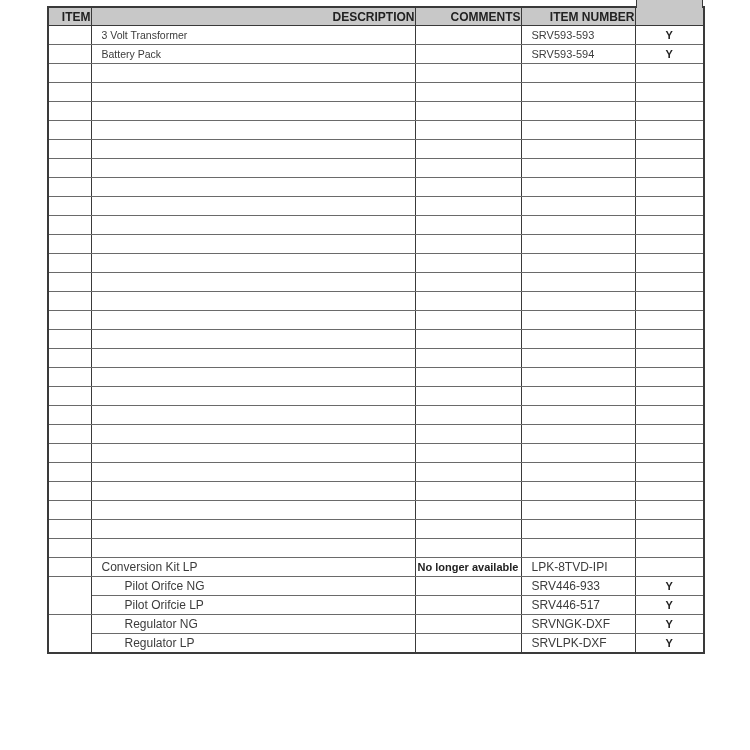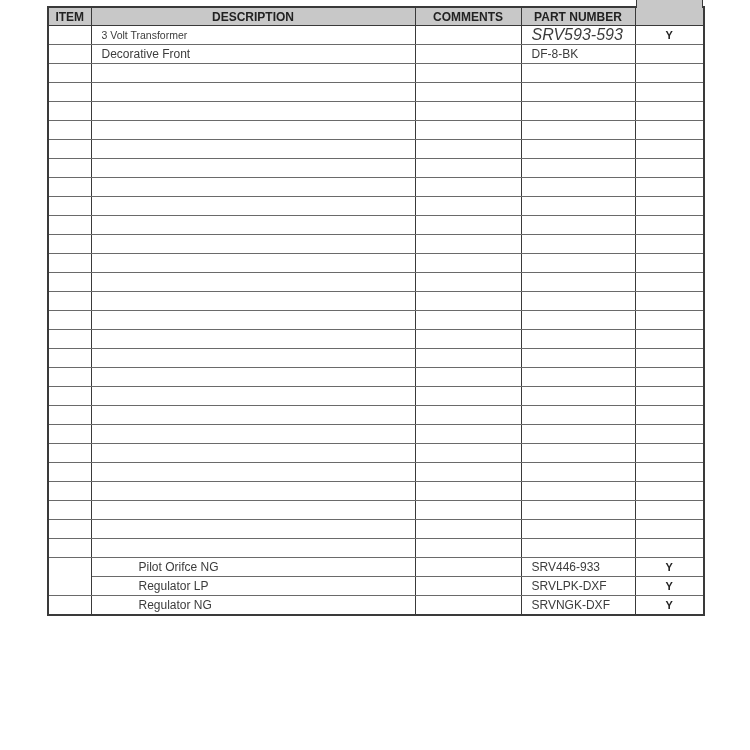--- a/index.html
+++ b/index.html
@@ -4,30 +4,30 @@
 <style>
   html, body { margin: 0; padding: 0; background: #ffffff; }
   body { width: 750px; height: 750px; position: relative; overflow: hidden; font-family: "Liberation Sans", sans-serif; }
   .sheet { position: absolute; left: 47px; top: 6px; width: 656px; }
   table { border-collapse: collapse; width: 656px; table-layout: fixed; border: 2px solid #3a3a3a; }
   col.c-item { width: 43px; }
   col.c-desc { width: 324px; }
   col.c-comm { width: 106px; }
   col.c-part { width: 114px; }
   col.c-dep  { width: 69px; }
-  th { background: #c8c8c8; color: #222; font-weight: bold; font-size: 12px; height: 17px; padding: 0; border: 1.5px solid #3a3a3a; text-align: center; }
+  th { background: #c8c8c8; color: #222; font-weight: bold; font-size: 12px; height: 17px; padding: 0; border: 1.5px solid #3a3a3a; text-align: right; }
   th.dep { position: relative; vertical-align: top; }
   th.dep .cut { position: absolute; left: 0; right: 0; top: -26px; height: 26px; background: #c8c8c8; border-left: 1.5px solid #3a3a3a; border-right: 1.5px solid #3a3a3a; border-top: none; font-size: 12px; line-height: 14px; color: #222; overflow: hidden; }
   td { height: 18px; padding: 0; border-left: 1.5px solid #3a3a3a; border-right: 1.5px solid #3a3a3a; border-top: 1.2px solid #6a6a6a; border-bottom: 1.2px solid #6a6a6a; font-size: 12px; color: #3c3c3c; white-space: nowrap; overflow: hidden; }
   td.desc { padding-left: 10px; margin-left: 15px; }
   td.desc.sm { font-size: 10.5px; }
-  td.desc.indent { padding-left: 47px; }
+  td.desc.indent { padding-left: 33px; }
   td.comm { text-align: center; font-weight: bold; font-size: 11px; color: #222; }
   td.part { padding-left: 10px; }
-  td.part.sm { font-size: 16px; font-style: italic; }
+  td.part.sm { font-size: 11px; }
   td.dep { text-align: center; font-weight: bold; font-size: 11px; color: #222; }
   td.item { border-bottom: 1.2px solid #6a6a6a; }
   td.item.grp-top { border-bottom: none; }
   td.item.grp-bot { border-top: none; }
 </style>
 </head>
 <body>
 
 <div class="sheet">
   <table>
@@ -36,239 +36,253 @@
         <col class="c-desc">
         <col class="c-comm">
         <col class="c-part">
         <col class="c-dep">
     </colgroup>
     <thead>
       <tr>
         <th>ITEM</th>
         <th>DESCRIPTION</th>
         <th>COMMENTS</th>
-        <th>PART NUMBER</th>
+        <th>ITEM NUMBER</th>
         <th class="dep">
             <div class="cut"></div>
           </th>
       </tr>
     </thead>
     <tbody id="tbody">
         <tr>
           <td class="item"></td>
           <td class="desc sm">3 Volt Transformer</td>
           <td class="comm"></td>
           <td class="part sm">SRV593-593</td>
           <td class="dep">Y</td>
         </tr>
         <tr>
           <td class="item"></td>
-          <td class="desc">Decorative Front</td>
-          <td class="comm"></td>
-          <td class="part">DF-8-BK</td>
-          <td class="dep"></td>
-        </tr>
-        <tr>
-          <td class="item"></td>
-          <td class="desc"></td>
-          <td class="comm"></td>
-          <td class="part"></td>
-          <td class="dep"></td>
-        </tr>
-        <tr>
-          <td class="item"></td>
-          <td class="desc"></td>
-          <td class="comm"></td>
-          <td class="part"></td>
-          <td class="dep"></td>
-        </tr>
-        <tr>
-          <td class="item"></td>
-          <td class="desc"></td>
-          <td class="comm"></td>
-          <td class="part"></td>
-          <td class="dep"></td>
-        </tr>
-        <tr>
-          <td class="item"></td>
-          <td class="desc"></td>
-          <td class="comm"></td>
-          <td class="part"></td>
-          <td class="dep"></td>
-        </tr>
-        <tr>
-          <td class="item"></td>
-          <td class="desc"></td>
-          <td class="comm"></td>
-          <td class="part"></td>
-          <td class="dep"></td>
-        </tr>
-        <tr>
-          <td class="item"></td>
-          <td class="desc"></td>
-          <td class="comm"></td>
-          <td class="part"></td>
-          <td class="dep"></td>
-        </tr>
-        <tr>
-          <td class="item"></td>
-          <td class="desc"></td>
-          <td class="comm"></td>
-          <td class="part"></td>
-          <td class="dep"></td>
-        </tr>
-        <tr>
-          <td class="item"></td>
-          <td class="desc"></td>
-          <td class="comm"></td>
-          <td class="part"></td>
-          <td class="dep"></td>
-        </tr>
-        <tr>
-          <td class="item"></td>
-          <td class="desc"></td>
-          <td class="comm"></td>
-          <td class="part"></td>
-          <td class="dep"></td>
-        </tr>
-        <tr>
-          <td class="item"></td>
-          <td class="desc"></td>
-          <td class="comm"></td>
-          <td class="part"></td>
-          <td class="dep"></td>
-        </tr>
-        <tr>
-          <td class="item"></td>
-          <td class="desc"></td>
-          <td class="comm"></td>
-          <td class="part"></td>
-          <td class="dep"></td>
-        </tr>
-        <tr>
-          <td class="item"></td>
-          <td class="desc"></td>
-          <td class="comm"></td>
-          <td class="part"></td>
-          <td class="dep"></td>
-        </tr>
-        <tr>
-          <td class="item"></td>
-          <td class="desc"></td>
-          <td class="comm"></td>
-          <td class="part"></td>
-          <td class="dep"></td>
-        </tr>
-        <tr>
-          <td class="item"></td>
-          <td class="desc"></td>
-          <td class="comm"></td>
-          <td class="part"></td>
-          <td class="dep"></td>
-        </tr>
-        <tr>
-          <td class="item"></td>
-          <td class="desc"></td>
-          <td class="comm"></td>
-          <td class="part"></td>
-          <td class="dep"></td>
-        </tr>
-        <tr>
-          <td class="item"></td>
-          <td class="desc"></td>
-          <td class="comm"></td>
-          <td class="part"></td>
-          <td class="dep"></td>
-        </tr>
-        <tr>
-          <td class="item"></td>
-          <td class="desc"></td>
-          <td class="comm"></td>
-          <td class="part"></td>
-          <td class="dep"></td>
-        </tr>
-        <tr>
-          <td class="item"></td>
-          <td class="desc"></td>
-          <td class="comm"></td>
-          <td class="part"></td>
-          <td class="dep"></td>
-        </tr>
-        <tr>
-          <td class="item"></td>
-          <td class="desc"></td>
-          <td class="comm"></td>
-          <td class="part"></td>
-          <td class="dep"></td>
-        </tr>
-        <tr>
-          <td class="item"></td>
-          <td class="desc"></td>
-          <td class="comm"></td>
-          <td class="part"></td>
-          <td class="dep"></td>
-        </tr>
-        <tr>
-          <td class="item"></td>
-          <td class="desc"></td>
-          <td class="comm"></td>
-          <td class="part"></td>
-          <td class="dep"></td>
-        </tr>
-        <tr>
-          <td class="item"></td>
-          <td class="desc"></td>
-          <td class="comm"></td>
-          <td class="part"></td>
-          <td class="dep"></td>
-        </tr>
-        <tr>
-          <td class="item"></td>
-          <td class="desc"></td>
-          <td class="comm"></td>
-          <td class="part"></td>
-          <td class="dep"></td>
-        </tr>
-        <tr>
-          <td class="item"></td>
-          <td class="desc"></td>
-          <td class="comm"></td>
-          <td class="part"></td>
-          <td class="dep"></td>
-        </tr>
-        <tr>
-          <td class="item"></td>
-          <td class="desc"></td>
-          <td class="comm"></td>
-          <td class="part"></td>
-          <td class="dep"></td>
-        </tr>
-        <tr>
-          <td class="item"></td>
-          <td class="desc"></td>
-          <td class="comm"></td>
-          <td class="part"></td>
+          <td class="desc sm">Battery Pack</td>
+          <td class="comm"></td>
+          <td class="part sm">SRV593-594</td>
+          <td class="dep">Y</td>
+        </tr>
+        <tr>
+          <td class="item"></td>
+          <td class="desc"></td>
+          <td class="comm"></td>
+          <td class="part"></td>
+          <td class="dep"></td>
+        </tr>
+        <tr>
+          <td class="item"></td>
+          <td class="desc"></td>
+          <td class="comm"></td>
+          <td class="part"></td>
+          <td class="dep"></td>
+        </tr>
+        <tr>
+          <td class="item"></td>
+          <td class="desc"></td>
+          <td class="comm"></td>
+          <td class="part"></td>
+          <td class="dep"></td>
+        </tr>
+        <tr>
+          <td class="item"></td>
+          <td class="desc"></td>
+          <td class="comm"></td>
+          <td class="part"></td>
+          <td class="dep"></td>
+        </tr>
+        <tr>
+          <td class="item"></td>
+          <td class="desc"></td>
+          <td class="comm"></td>
+          <td class="part"></td>
+          <td class="dep"></td>
+        </tr>
+        <tr>
+          <td class="item"></td>
+          <td class="desc"></td>
+          <td class="comm"></td>
+          <td class="part"></td>
+          <td class="dep"></td>
+        </tr>
+        <tr>
+          <td class="item"></td>
+          <td class="desc"></td>
+          <td class="comm"></td>
+          <td class="part"></td>
+          <td class="dep"></td>
+        </tr>
+        <tr>
+          <td class="item"></td>
+          <td class="desc"></td>
+          <td class="comm"></td>
+          <td class="part"></td>
+          <td class="dep"></td>
+        </tr>
+        <tr>
+          <td class="item"></td>
+          <td class="desc"></td>
+          <td class="comm"></td>
+          <td class="part"></td>
+          <td class="dep"></td>
+        </tr>
+        <tr>
+          <td class="item"></td>
+          <td class="desc"></td>
+          <td class="comm"></td>
+          <td class="part"></td>
+          <td class="dep"></td>
+        </tr>
+        <tr>
+          <td class="item"></td>
+          <td class="desc"></td>
+          <td class="comm"></td>
+          <td class="part"></td>
+          <td class="dep"></td>
+        </tr>
+        <tr>
+          <td class="item"></td>
+          <td class="desc"></td>
+          <td class="comm"></td>
+          <td class="part"></td>
+          <td class="dep"></td>
+        </tr>
+        <tr>
+          <td class="item"></td>
+          <td class="desc"></td>
+          <td class="comm"></td>
+          <td class="part"></td>
+          <td class="dep"></td>
+        </tr>
+        <tr>
+          <td class="item"></td>
+          <td class="desc"></td>
+          <td class="comm"></td>
+          <td class="part"></td>
+          <td class="dep"></td>
+        </tr>
+        <tr>
+          <td class="item"></td>
+          <td class="desc"></td>
+          <td class="comm"></td>
+          <td class="part"></td>
+          <td class="dep"></td>
+        </tr>
+        <tr>
+          <td class="item"></td>
+          <td class="desc"></td>
+          <td class="comm"></td>
+          <td class="part"></td>
+          <td class="dep"></td>
+        </tr>
+        <tr>
+          <td class="item"></td>
+          <td class="desc"></td>
+          <td class="comm"></td>
+          <td class="part"></td>
+          <td class="dep"></td>
+        </tr>
+        <tr>
+          <td class="item"></td>
+          <td class="desc"></td>
+          <td class="comm"></td>
+          <td class="part"></td>
+          <td class="dep"></td>
+        </tr>
+        <tr>
+          <td class="item"></td>
+          <td class="desc"></td>
+          <td class="comm"></td>
+          <td class="part"></td>
+          <td class="dep"></td>
+        </tr>
+        <tr>
+          <td class="item"></td>
+          <td class="desc"></td>
+          <td class="comm"></td>
+          <td class="part"></td>
+          <td class="dep"></td>
+        </tr>
+        <tr>
+          <td class="item"></td>
+          <td class="desc"></td>
+          <td class="comm"></td>
+          <td class="part"></td>
+          <td class="dep"></td>
+        </tr>
+        <tr>
+          <td class="item"></td>
+          <td class="desc"></td>
+          <td class="comm"></td>
+          <td class="part"></td>
+          <td class="dep"></td>
+        </tr>
+        <tr>
+          <td class="item"></td>
+          <td class="desc"></td>
+          <td class="comm"></td>
+          <td class="part"></td>
+          <td class="dep"></td>
+        </tr>
+        <tr>
+          <td class="item"></td>
+          <td class="desc"></td>
+          <td class="comm"></td>
+          <td class="part"></td>
+          <td class="dep"></td>
+        </tr>
+        <tr>
+          <td class="item"></td>
+          <td class="desc"></td>
+          <td class="comm"></td>
+          <td class="part"></td>
+          <td class="dep"></td>
+        </tr>
+        <tr>
+          <td class="item"></td>
+          <td class="desc"></td>
+          <td class="comm"></td>
+          <td class="part"></td>
+          <td class="dep"></td>
+        </tr>
+        <tr>
+          <td class="item grp-bot"></td>
+          <td class="desc">Conversion Kit LP</td>
+          <td class="comm">No longer available</td>
+          <td class="part">LPK-8TVD-IPI</td>
           <td class="dep"></td>
         </tr>
         <tr>
           <td class="item grp-top"></td>
           <td class="desc indent">Pilot Orifce NG</td>
           <td class="comm"></td>
           <td class="part">SRV446-933</td>
           <td class="dep">Y</td>
         </tr>
         <tr>
           <td class="item grp-bot"></td>
-          <td class="desc indent">Regulator LP</td>
-          <td class="comm"></td>
-          <td class="part">SRVLPK-DXF</td>
+          <td class="desc indent">Pilot Orifcie LP</td>
+          <td class="comm"></td>
+          <td class="part">SRV446-517</td>
           <td class="dep">Y</td>
         </tr>
         <tr>
           <td class="item grp-top"></td>
           <td class="desc indent">Regulator NG</td>
           <td class="comm"></td>
           <td class="part">SRVNGK-DXF</td>
+          <td class="dep">Y</td>
+        </tr>
+        <tr>
+          <td class="item grp-bot"></td>
+          <td class="desc indent">Regulator LP</td>
+          <td class="comm"></td>
+          <td class="part">SRVLPK-DXF</td>
           <td class="dep">Y</td>
         </tr>
       </tbody>
   </table>
 </div>
 
 </body></html>

